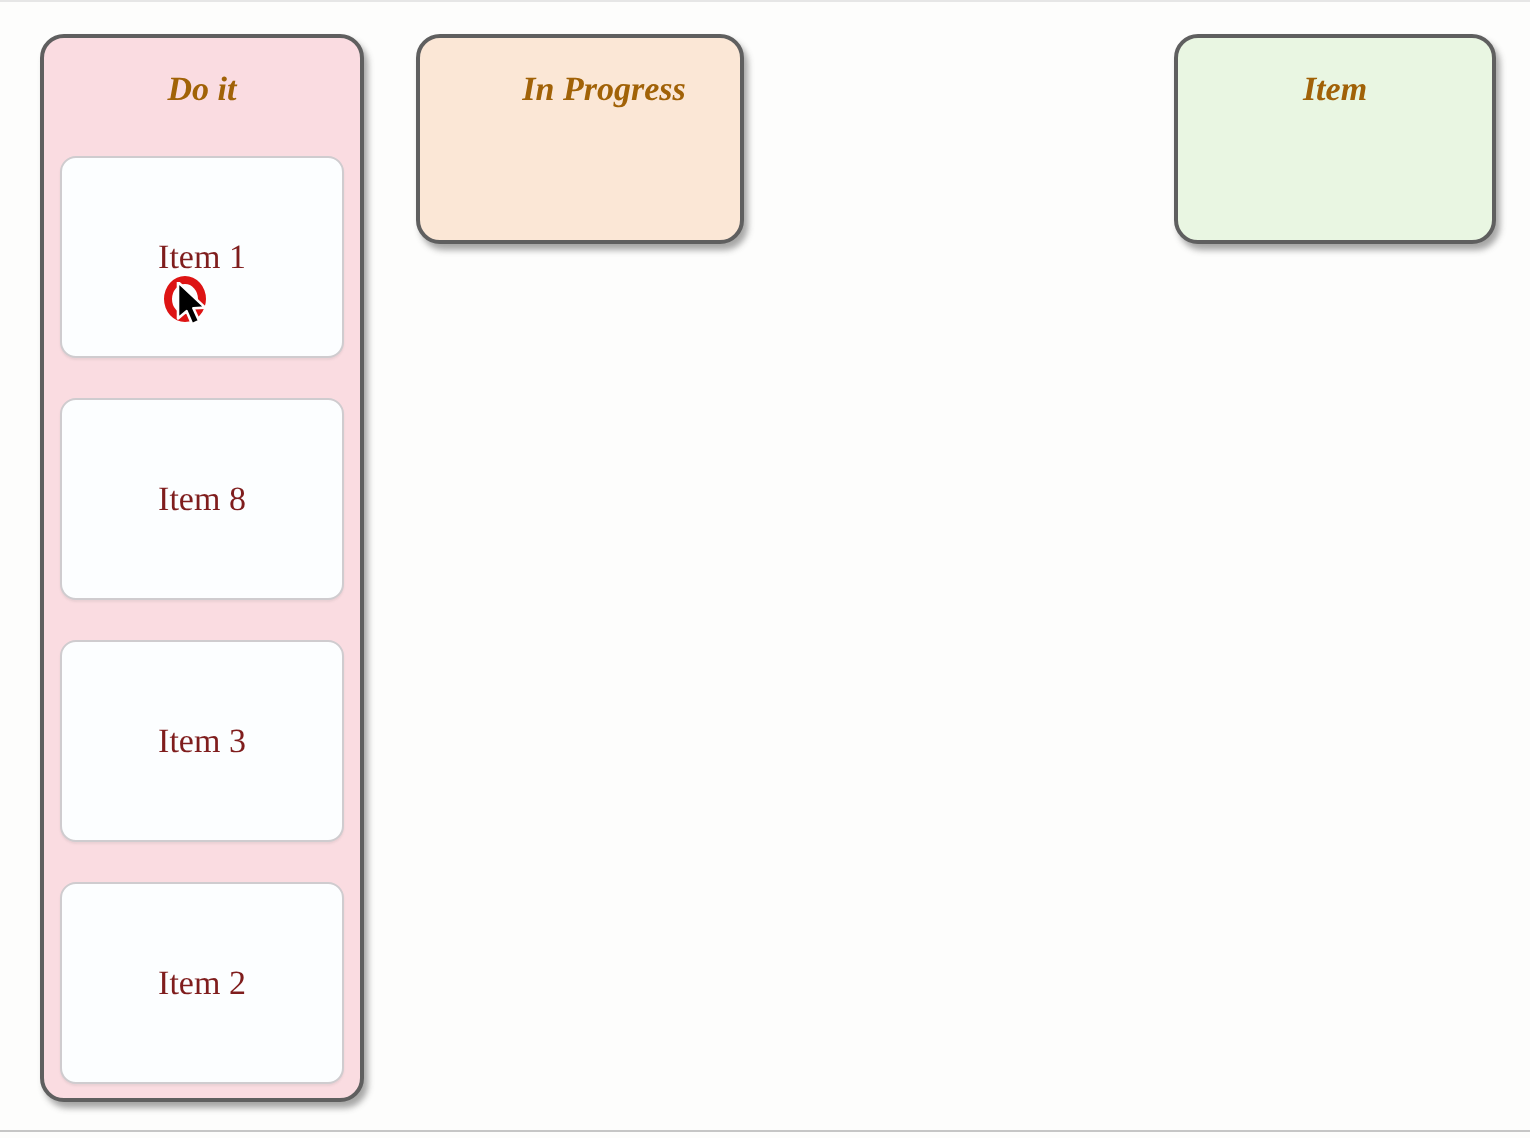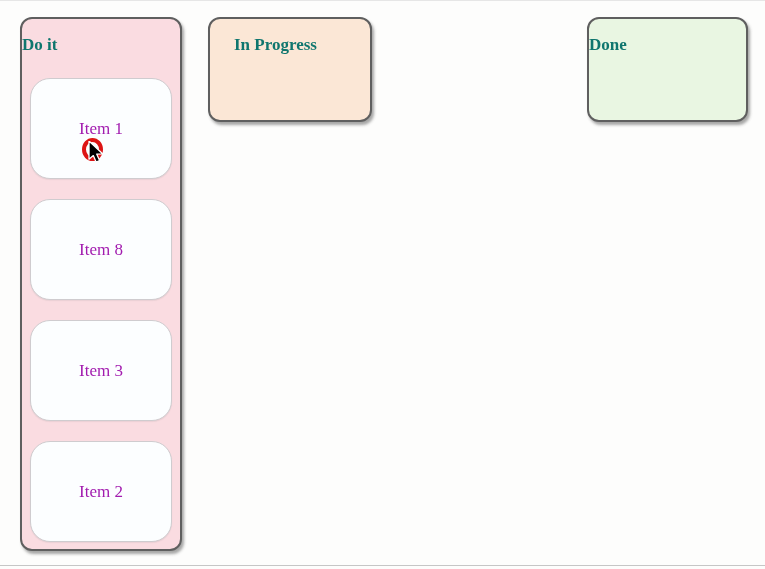--- a/index.html
+++ b/index.html
@@ -28,50 +28,51 @@
   .column {
     position: absolute;
     top: 17px;
     border: 2px solid #5f5f5f;
     border-radius: 12px;
     box-shadow: 2px 3px 3px rgba(60,60,60,0.45);
     box-sizing: border-box;
   }
   .column .column-title {
     display: block;
-    text-align: left;
+    text-align: center;
     font-weight: bold;
     font-size: 17px;
     line-height: 21px;
     padding-top: 15px;
-    color: #0f766e;
+    color: #a16207;
+    font-style: italic;
   }
   .col-doit      { left: 20px;  width: 162px; height: 534px; background: #fadce1; }
   .col-progress  { left: 208px; width: 164px; height: 105px; background: #fbe7d6; padding-left: 24px; }
   .col-awaiting  { left: 397px; width: 165px; height: 105px; background: #f9f9d0; }
   .col-done      { left: 587px; width: 161px; height: 105px; background: #e9f6e2; }
 
   .cards {
     margin-top: 23px;
     padding: 0 8px;
     display: flex;
     flex-direction: column;
     gap: 20px;
   }
   .card {
     height: 101px;
     background: #fcfeff;
     border: 1px solid #cfcccf;
-    border-radius: 20px;
+    border-radius: 8px;
     box-sizing: border-box;
     display: flex;
     align-items: center;
     justify-content: center;
     font-size: 17px;
-    color: #a21caf;
+    color: #7f1d1d;
     box-shadow: 0 1px 1px rgba(120,120,120,0.12);
   }
 
   .click-indicator {
     position: absolute;
     left: 82px;
     top: 138px;
     width: 21px;
     height: 23px;
     border: 4px solid #dd1414;
@@ -104,21 +105,21 @@
       <div class="card">Item 2</div>
     </div>
   </div>
 
   <div class="column col-progress">
     <span class="column-title">In Progress</span>
   </div>
 
 
   <div class="column col-done">
-    <span class="column-title">Done</span>
+    <span class="column-title">Item</span>
   </div>
 
   <div class="click-indicator"></div>
 
   <svg class="mouse-cursor" width="17" height="24" viewBox="0 0 17 24">
     <polygon points="1,0 1,18.2 5.3,14.6 8.1,21.1 11.6,19.5 8.7,13.1 14.6,12.8" fill="#000000" stroke="#ffffff" stroke-width="1.3" stroke-linejoin="round"></polygon>
   </svg>
 
   <div class="edge-line bottom"></div>
 

